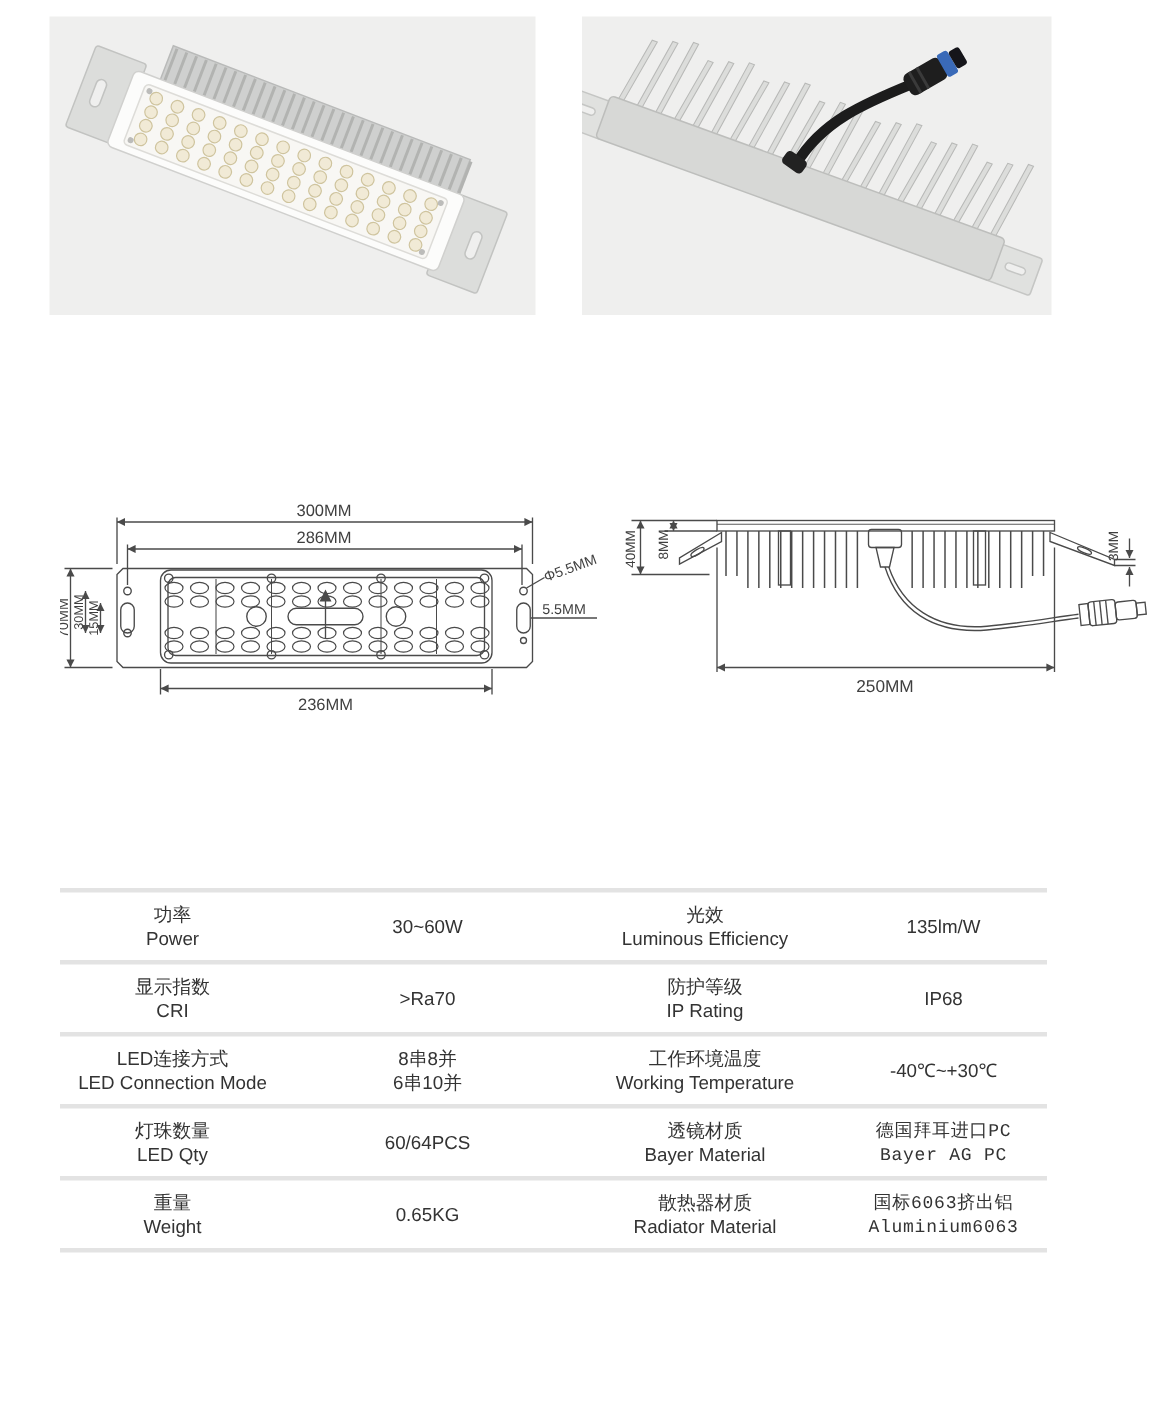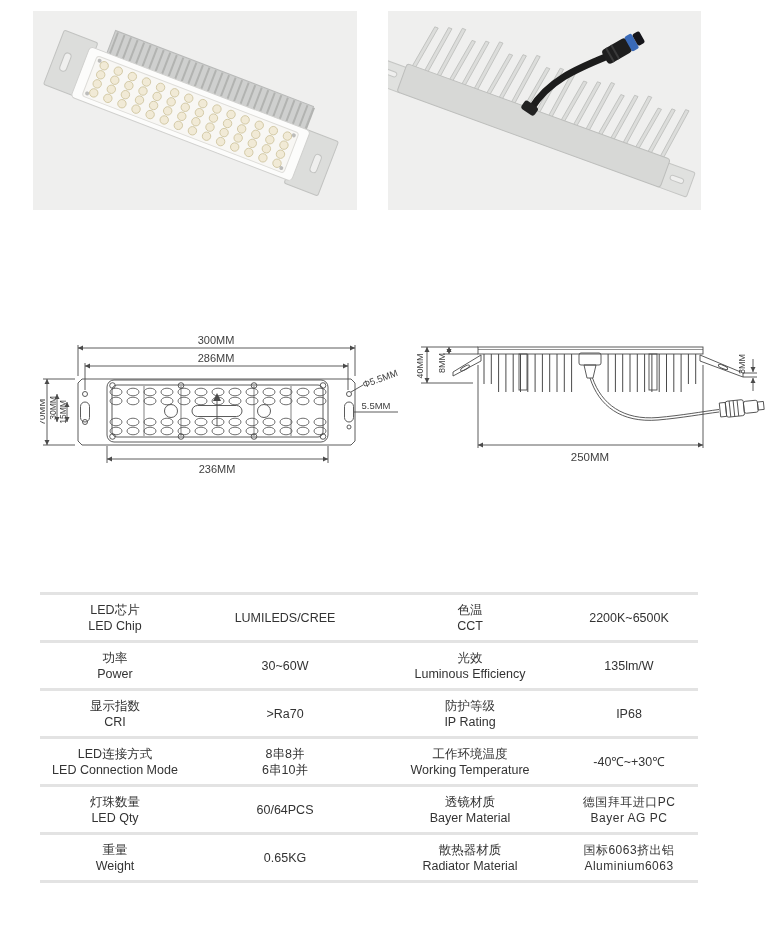--- a/index.html
+++ b/index.html
@@ -17,21 +17,21 @@
   table.spec{
     position:absolute;left:40px;top:592px;width:658px;
     border-collapse:collapse;table-layout:fixed;
     border-bottom:3px solid #e3e3e3;
   }
   table.spec td{
     border-top:3px solid #e3e3e3;height:45px;text-align:center;vertical-align:middle;
     font-size:12.5px;line-height:16px;color:#333;padding:0;
   }
   td.lbl div,td.val div{white-space:nowrap;}
-  .mono{font-family:Liberation Sans, sans-serif;font-size:12px;letter-spacing:0.5px;}
+  .mono{font-family:Liberation Mono, monospace;font-size:12px;letter-spacing:0.5px;}
 </style>
 </head>
 <body>
 
 <div class="photo" id="photo1">
   <svg width="324" height="199" viewBox="0 0 324 199">
     <g transform="translate(158,102) rotate(21)">
 
       <rect x="-100" y="-50" width="212" height="27" fill="#cfd0cf" stroke="#b9bab9"></rect>
       <g id="p1-fins">
@@ -394,36 +394,20 @@
 <table class="spec">
   <colgroup>
       <col style="width:150px">
       <col style="width:190px">
       <col style="width:180px">
       <col style="width:138px">
     </colgroup>
   <tbody>
     <tr>
       <td class="lbl">
-          <div>LED芯片</div>
-          <div>LED Chip</div>
-        </td>
-      <td class="val">
-          <div>LUMILEDS/CREE</div>
-        </td>
-      <td class="lbl">
-          <div>色温</div>
-          <div>CCT</div>
-        </td>
-      <td class="val">
-          <div>2200K~6500K</div>
-        </td>
-    </tr>
-    <tr>
-      <td class="lbl">
           <div>功率</div>
           <div>Power</div>
         </td>
       <td class="val">
           <div>30~60W</div>
         </td>
       <td class="lbl">
           <div>光效</div>
           <div>Luminous Efficiency</div>
         </td>

